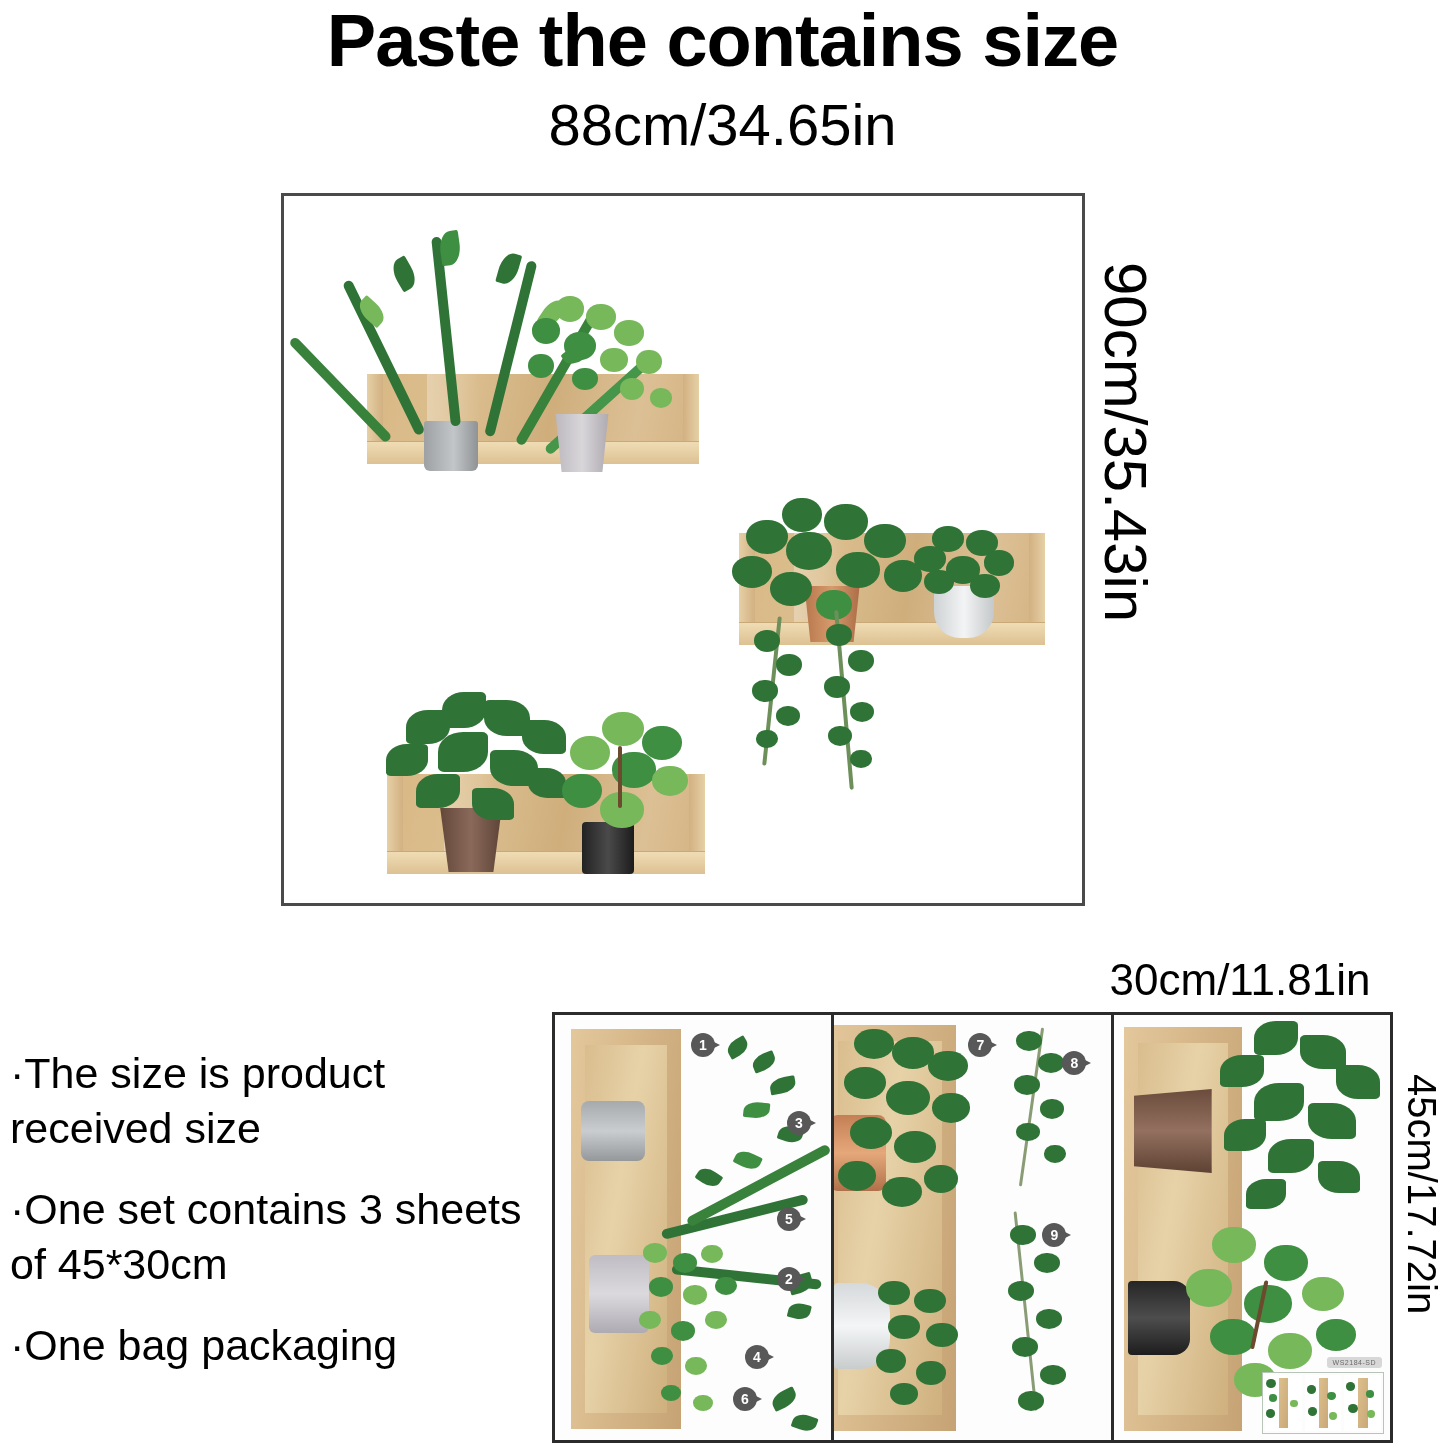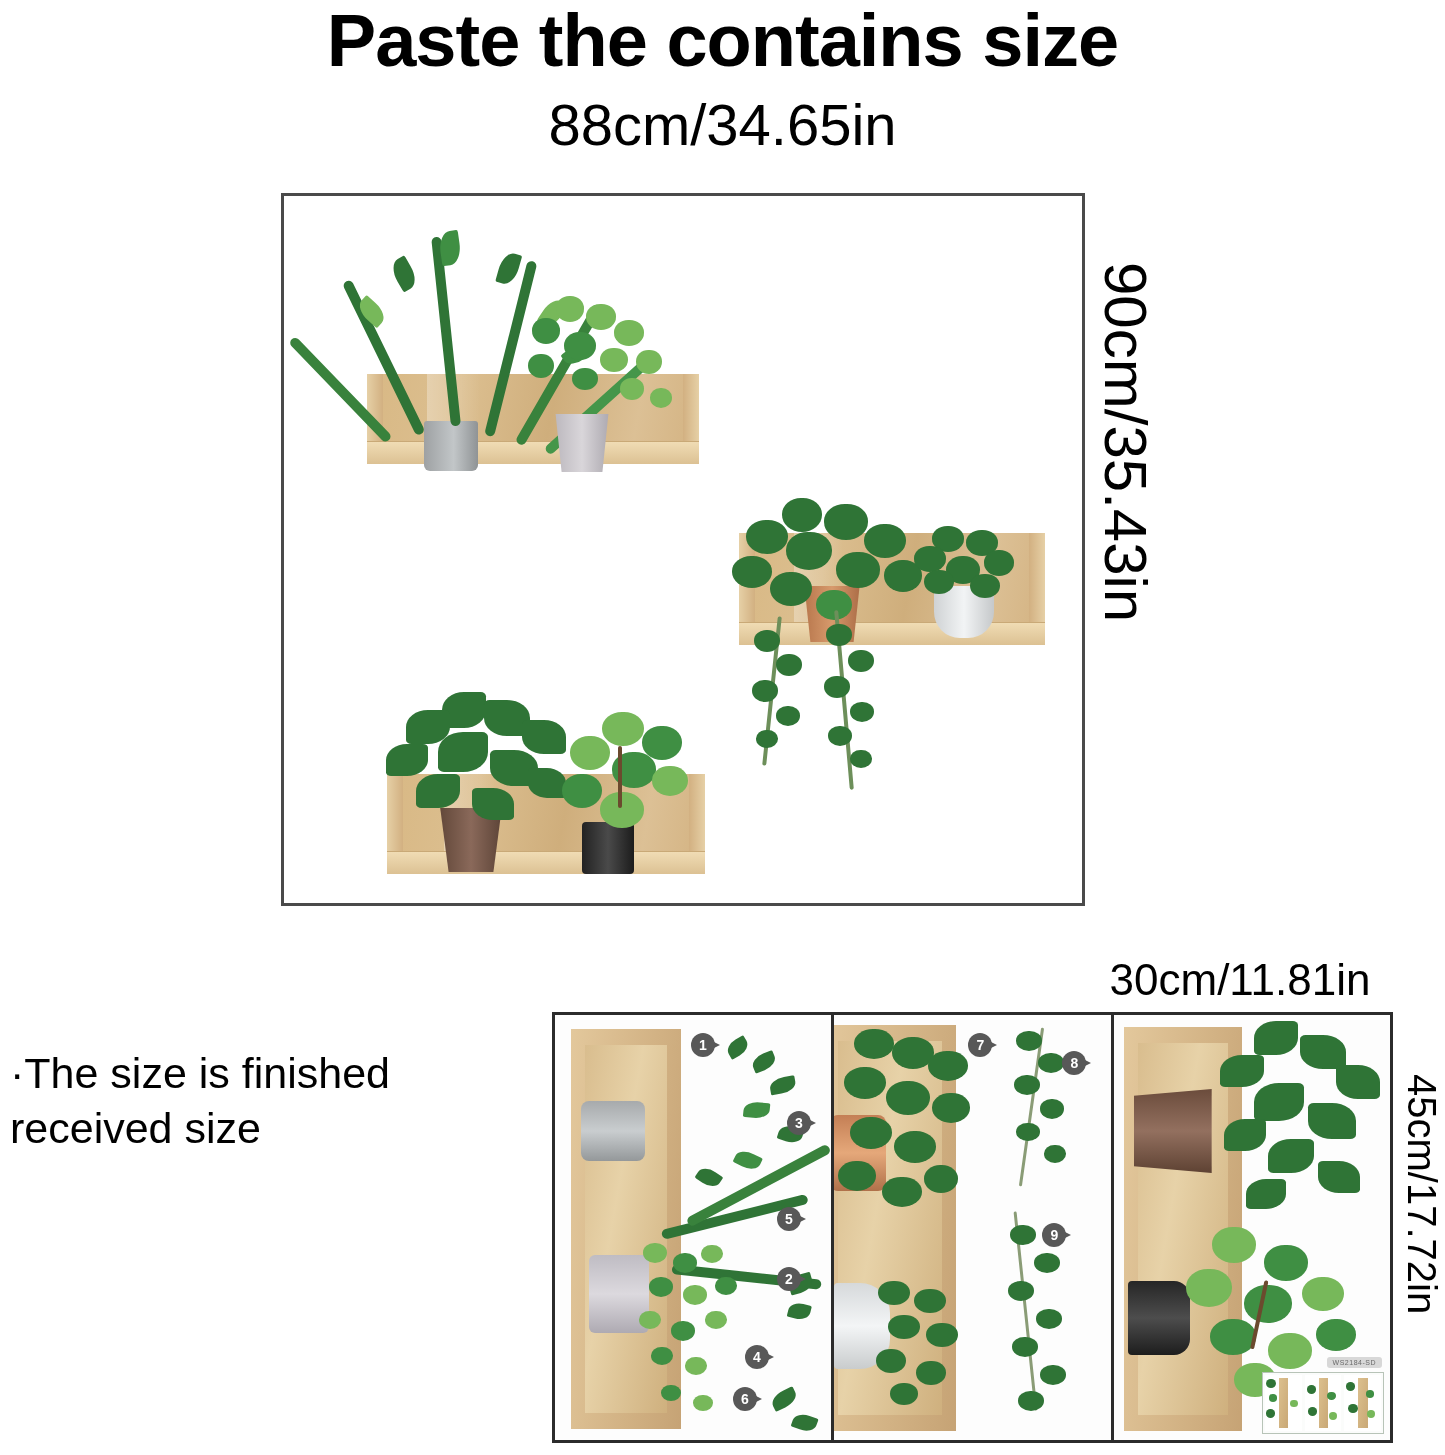--- a/index.html
+++ b/index.html
@@ -295,21 +295,23 @@
     <div class="leaf light round" style="left:96px;top:54px;width:36px;height:30px;"></div>
     <div class="leaf round" style="left:6px;top:62px;width:40px;height:34px;"></div>
     <div class="leaf light round" style="left:44px;top:80px;width:44px;height:36px;"></div>
     <div class="stem" style="left:62px;top:34px;width:4px;height:62px;background:#6b4a2e;"></div>
   </div>
 </div>
 
 <div class="abs" id="height-label">90cm/35.43in</div>
 
 <div class="abs" id="bullets">
-  <p>·The size is finished received size</p>
+  <p>·The size is product received size</p>
+  <p>·One set contains 3 sheets of 45*30cm</p>
+  <p>·One bag packaging</p>
 </div>
 
 <div class="abs" id="sheet-width-label">30cm/11.81in</div>
 
 <div class="abs" id="sheets">
 
   <div class="sheet">
 
     <div class="abs" style="left:16px;top:14px;width:110px;height:400px;background:linear-gradient(95deg,#e3c89c,#d2b284 60%,#c6a375);"></div>
     <div class="abs" style="left:30px;top:30px;width:82px;height:368px;background:linear-gradient(100deg,#d9bd8e,#e7d2a8 40%,#cfb07e);"></div>

